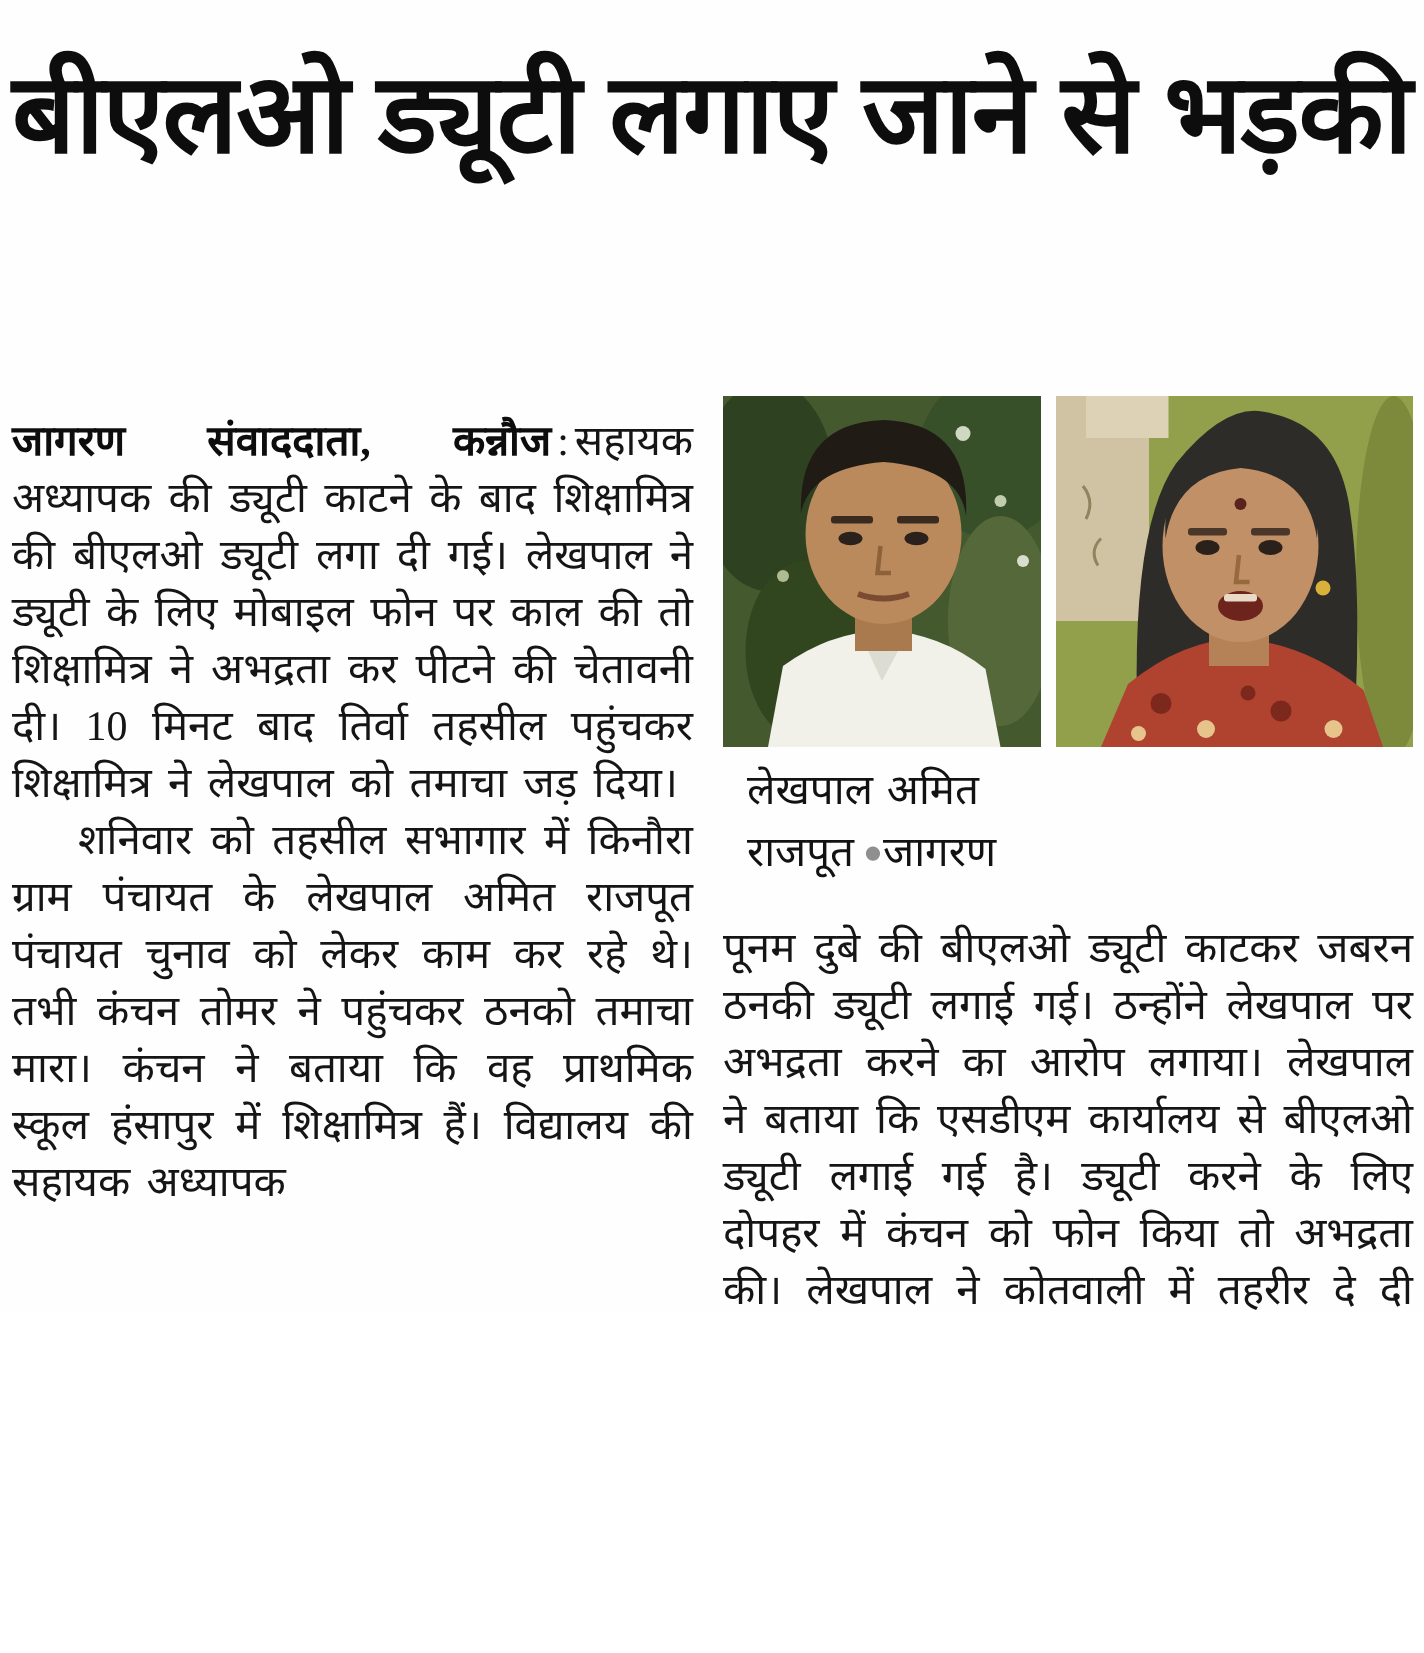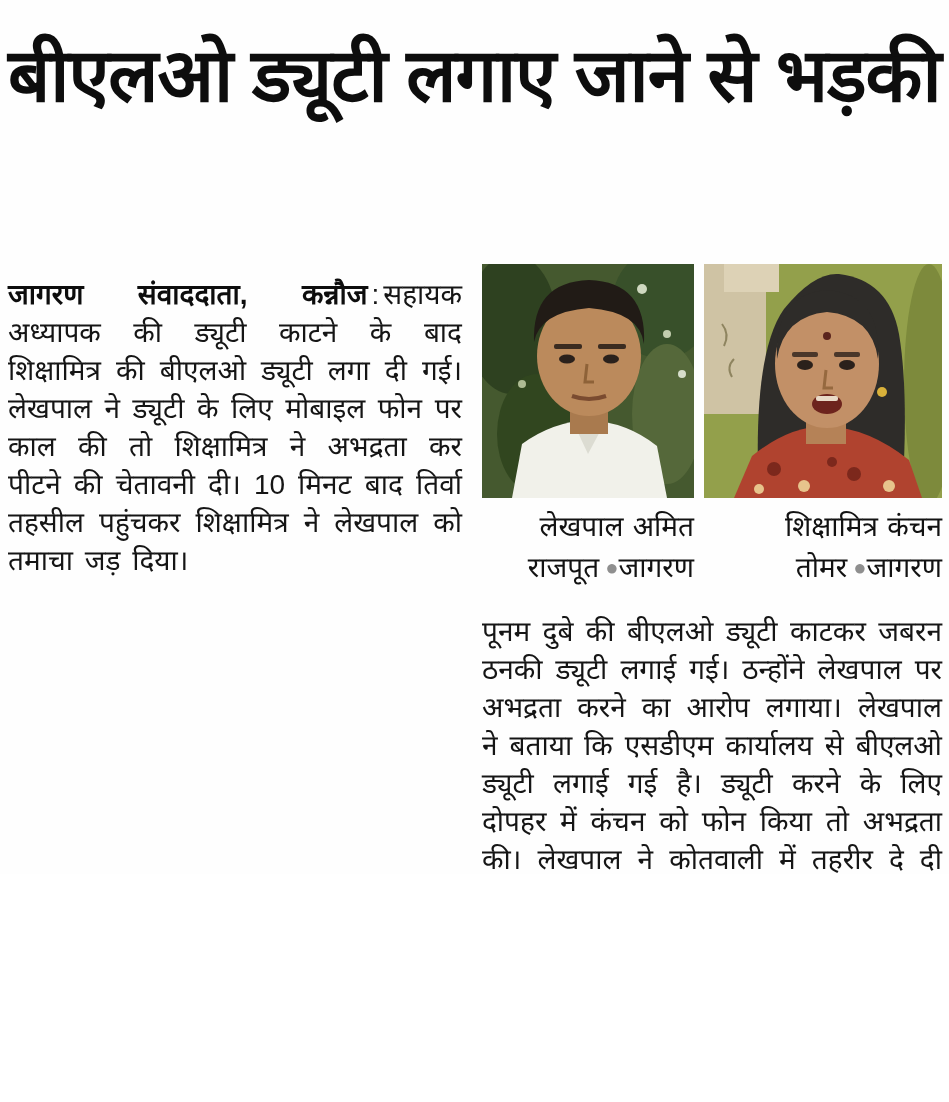--- a/index.html
+++ b/index.html
@@ -27,50 +27,53 @@
   }
   .headline .hl-line { display: block; }
   .col {
     position: absolute;
     font-size: 28px;
     line-height: 38px;
     text-align: justify;
     color: #151515;
     word-spacing: 0.14em;
   }
-  .col-left  { left: 8px;   top: 276px; width: 454px; }
+  .col-left  { left: 8px;   top: 276px; width: 454px; font-family: Liberation Serif, serif; }
   .col-right { left: 482px; top: 264px; width: 460px; }
   .body-p { text-align: justify; }
   .body-p + .body-p { text-indent: 44px; }
   .dateline { font-weight: 700; color: #0d0d0d; }
   .sep { padding: 0 4px; }
   .photos { display: flex; gap: 10px; height: 234px; }
   .photo-frame { overflow: hidden; background: #6b7a4d; }
   .photo-frame.left  { width: 212px; }
   .photo-frame.right { width: 238px; }
   .photo-frame svg { display: block; width: 100%; height: 100%; }
   .captions { display: flex; gap: 10px; margin-top: 8px; }
-  .caption { font-size: 28px; line-height: 41px; color: #121212; text-align: right; word-spacing: 0.05em; }
+  .caption { font-size: 28px; line-height: 41px; color: #121212; text-align: left; word-spacing: 0.05em; margin-left: 16px; }
   .caption.left  { width: 212px; }
   .caption.right { width: 238px; }
   .credit-bullet { color: #8f8f8f; font-size: 22px; vertical-align: 2px; margin-left: 6px; }
   .body-continued { margin-top: 25px; }
 </style>
 </head>
 <body>
 
 <div class="page">
 
   <h1 class="headline">
     <span class="hl-line">बीएलओ ड्यूटी लगाए जाने से भड़की</span>
   </h1>
 
   <div class="col col-left">
     <p class="body-p">
       <b class="dateline">जागरण संवाददाता, कन्नौज</b><span class="sep">:</span><span>सहायक अध्यापक की ड्यूटी काटने के बाद शिक्षामित्र की बीएलओ ड्यूटी लगा दी गई। लेखपाल ने ड्यूटी के लिए मोबाइल फोन पर काल की तो शिक्षामित्र ने अभद्रता कर पीटने की चेतावनी दी। 10 मिनट बाद तिर्वा तहसील पहुंचकर शिक्षामित्र ने लेखपाल को तमाचा जड़ दिया।</span>
+    </p>
+    <p class="body-p">
+      <span>शनिवार को तहसील सभागार में किनौरा ग्राम पंचायत के लेखपाल अमित राजपूत पंचायत चुनाव को लेकर काम कर रहे थे। तभी कंचन तोमर ने पहुंचकर ठनको तमाचा मारा। कंचन ने बताया कि वह प्राथमिक स्कूल हंसापुर में शिक्षामित्र हैं। विद्यालय की सहायक अध्यापक</span>
     </p>
   </div>
 
   <div class="col col-right">
 
     <div class="photos">
 
       <div class="photo-frame left">
         <svg viewBox="0 0 212 234" preserveAspectRatio="none">
           <rect width="212" height="234" fill="#45592f"></rect>
@@ -141,24 +144,20 @@
           <circle cx="178" cy="128" r="5" fill="#d9b13a"></circle>
         </svg>
       </div>
     </div>
 
     <div class="captions">
       <div class="caption left">
         <span>लेखपाल अमित</span><br>
         <span>राजपूत</span><span class="credit-bullet">●</span><span>जागरण</span>
       </div>
-      <div class="caption right">
-        <span>शिक्षामित्र कंचन</span><br>
-        <span>तोमर</span><span class="credit-bullet">●</span><span>जागरण</span>
-      </div>
     </div>
 
     <p class="body-p body-continued">
       <span>पूनम दुबे की बीएलओ ड्यूटी काटकर जबरन ठनकी ड्यूटी लगाई गई। ठन्होंने लेखपाल पर अभद्रता करने का आरोप लगाया। लेखपाल ने बताया कि एसडीएम कार्यालय से बीएलओ ड्यूटी लगाई गई है। ड्यूटी करने के लिए दोपहर में कंचन को फोन किया तो अभद्रता की। लेखपाल ने कोतवाली में तहरीर दे दी है।</span>
     </p>
   </div>
 
 </div>
 
 </body></html>

